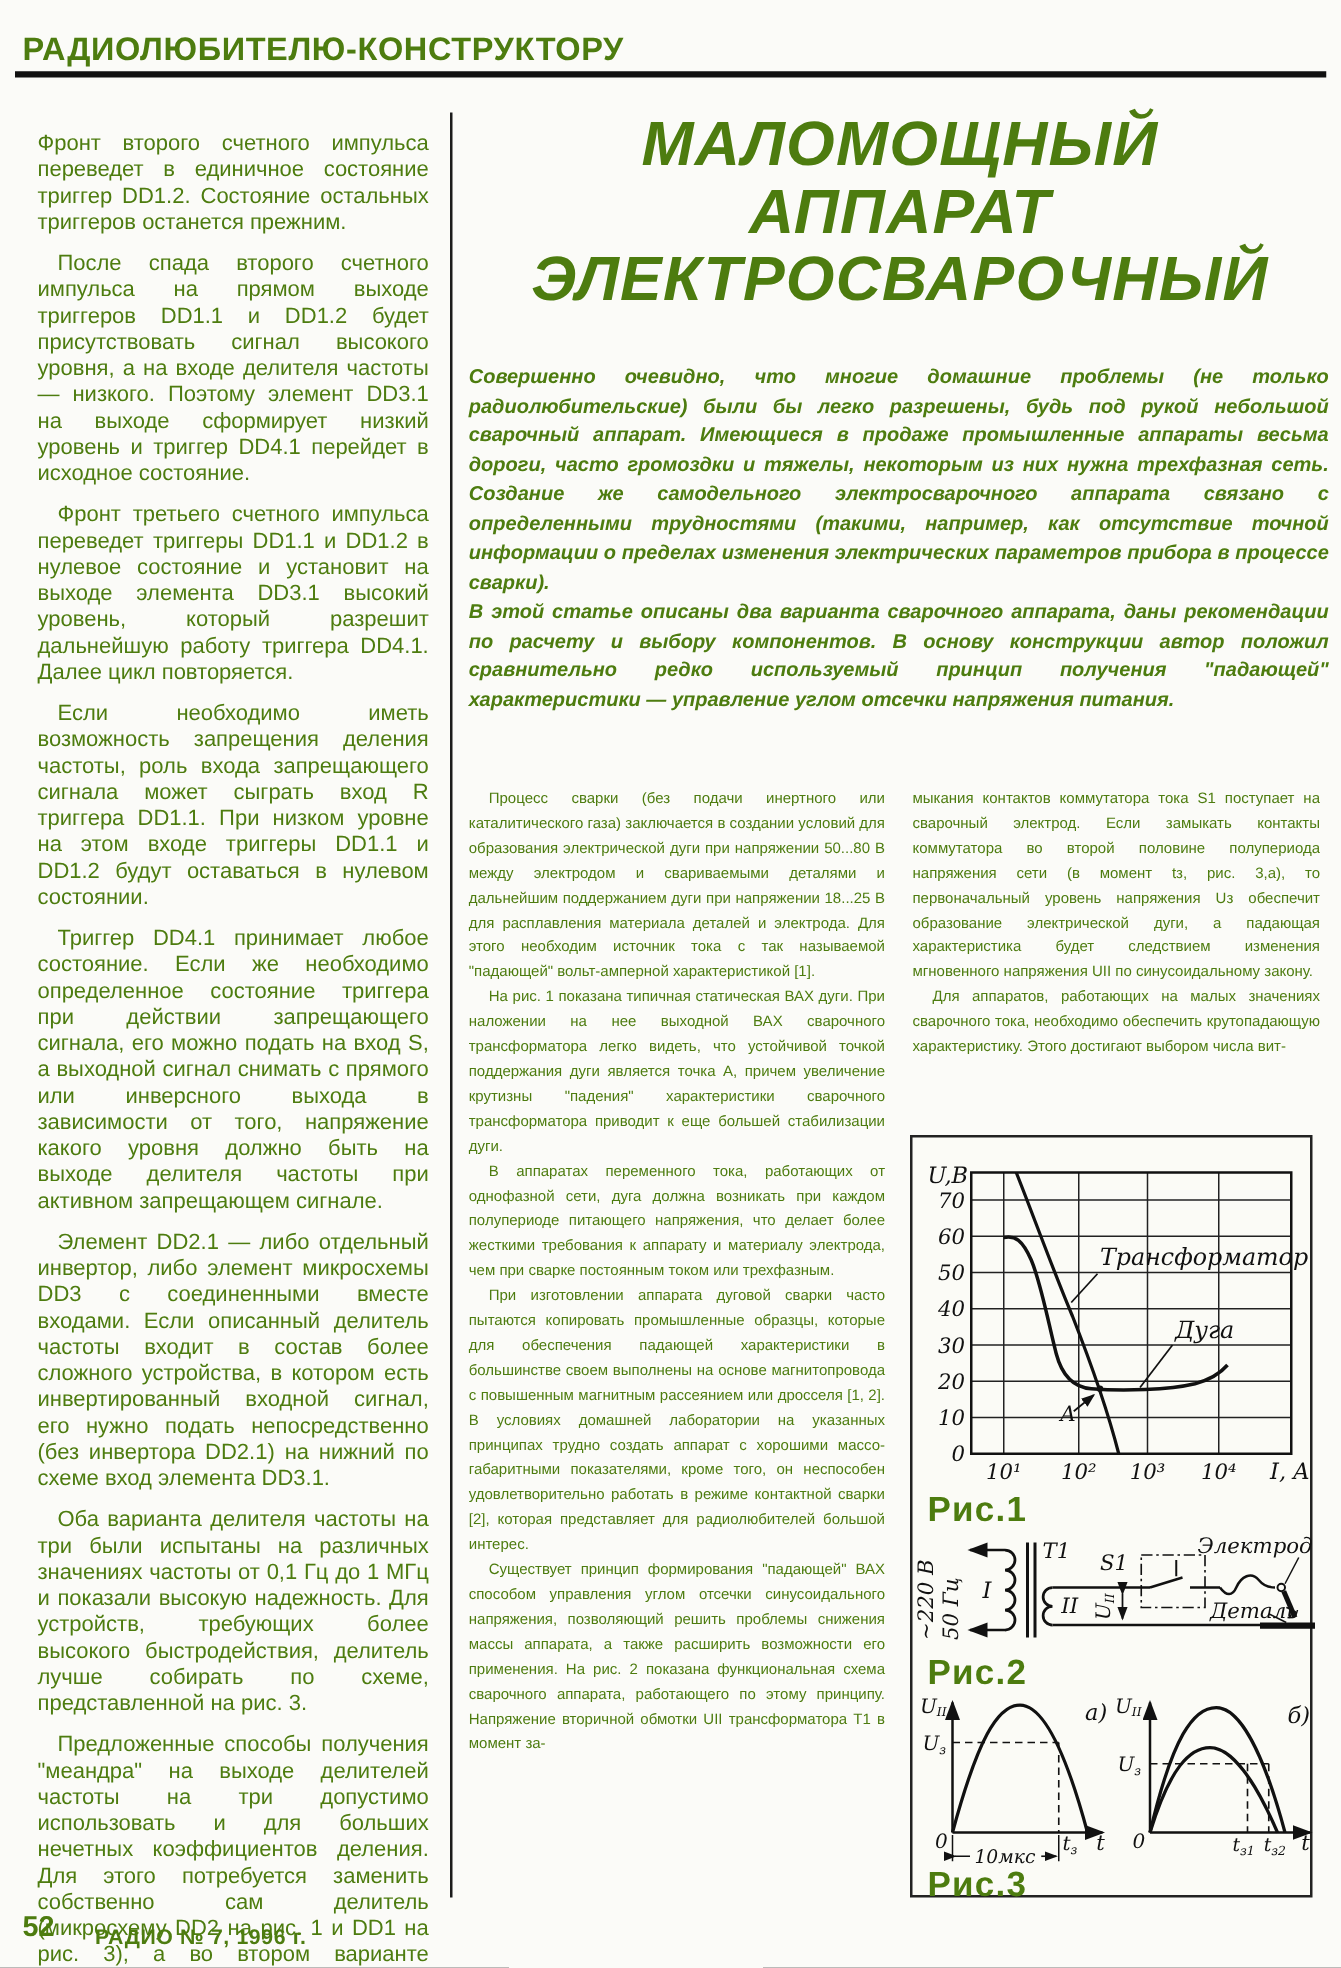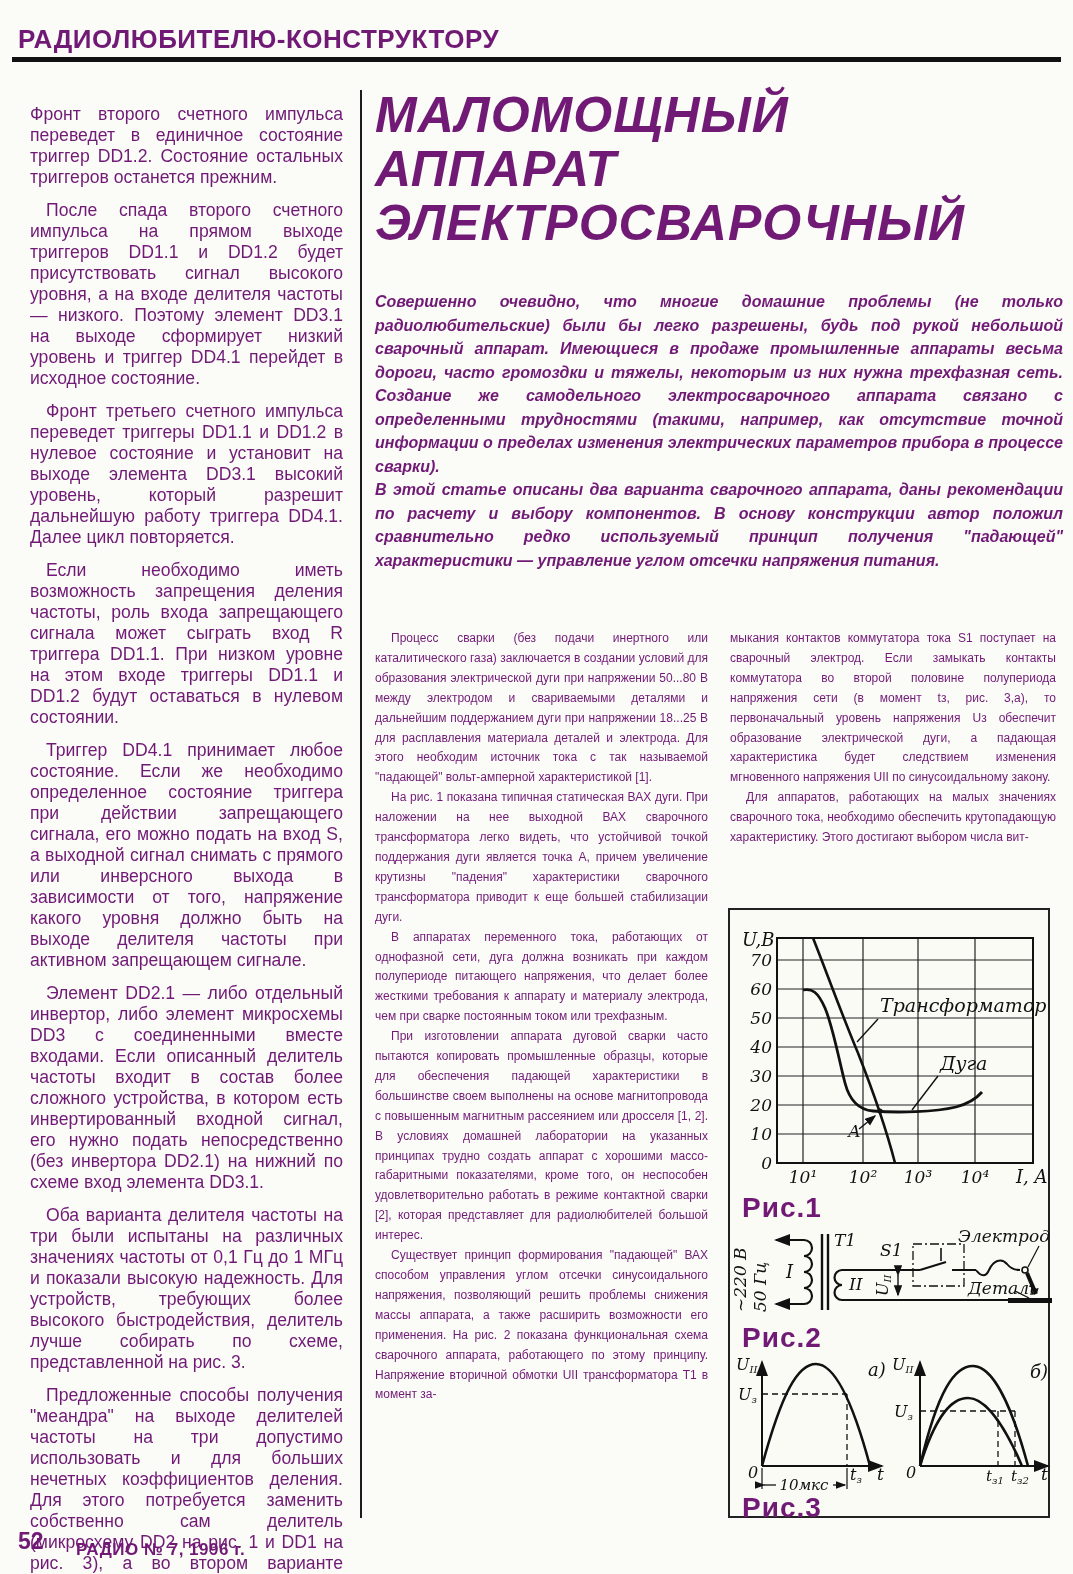--- a/index.html
+++ b/index.html
@@ -1,32 +1,32 @@
 <!DOCTYPE html>
 <html lang="ru"><head>
 <meta charset="utf-8">
 <style>
   html,body{margin:0;padding:0;background:#8a8a8a;}
   .page{
     position:relative;width:1073px;height:1574px;margin:0 auto;
-    background:#fbfbf8;color:#701a75;overflow:hidden;
+    background:#fbfbf8;color:#4d7c0f;overflow:hidden;
     font-family:"Liberation Sans",sans-serif;
   }
   
   .rubric{position:absolute;left:18px;top:24px;font-size:26px;font-weight:bold;letter-spacing:.5px;}
   .rubric-rule{position:absolute;left:12px;top:57px;width:1049px;height:5px;background:#111;}
   
   .col-rule{position:absolute;left:360px;top:90px;width:2px;height:1428px;background:#1c1c1c;}
   
   .col-left{position:absolute;left:18px;top:92px;width:337px;}
   .col-left p{margin:12px;text-align:justify;font-size:17.6px;line-height:21px;text-indent:16px;}
   .col-left p.noind{text-indent:0;}
   
   .main{position:absolute;left:375px;top:88px;width:690px;}
-  .title{font-size:50px;line-height:54px;font-weight:bold;font-style:italic;letter-spacing:1px;}
+  .title{font-size:50px;line-height:54px;font-weight:bold;font-style:italic;letter-spacing:1px;text-align:center;}
   .author{position:absolute;left:0;top:170px;font-size:21px;font-weight:bold;font-style:italic;}
   .lead{position:absolute;left:0;top:202px;width:688px;}
   .lead p{margin:0;text-align:justify;font-size:16px;line-height:23.5px;font-weight:bold;font-style:italic;}
   .mcol{position:absolute;left:0;top:541px;width:333px;}
   .rcol{position:absolute;left:355px;top:541px;width:326px;height:280px;overflow:hidden;}
   .mcol p,.rcol p{margin:0;text-align:justify;font-size:12px;line-height:19.9px;text-indent:16px;}
   .mcol p.noind,.rcol p.noind{text-indent:0;}
   
   .figbox{position:absolute;left:353px;top:820px;width:322px;height:610px;border:2px solid #222;box-sizing:border-box;background:#fbfbf6;}
   .figcap{position:absolute;left:12px;font-size:28px;font-weight:bold;letter-spacing:1px;}

